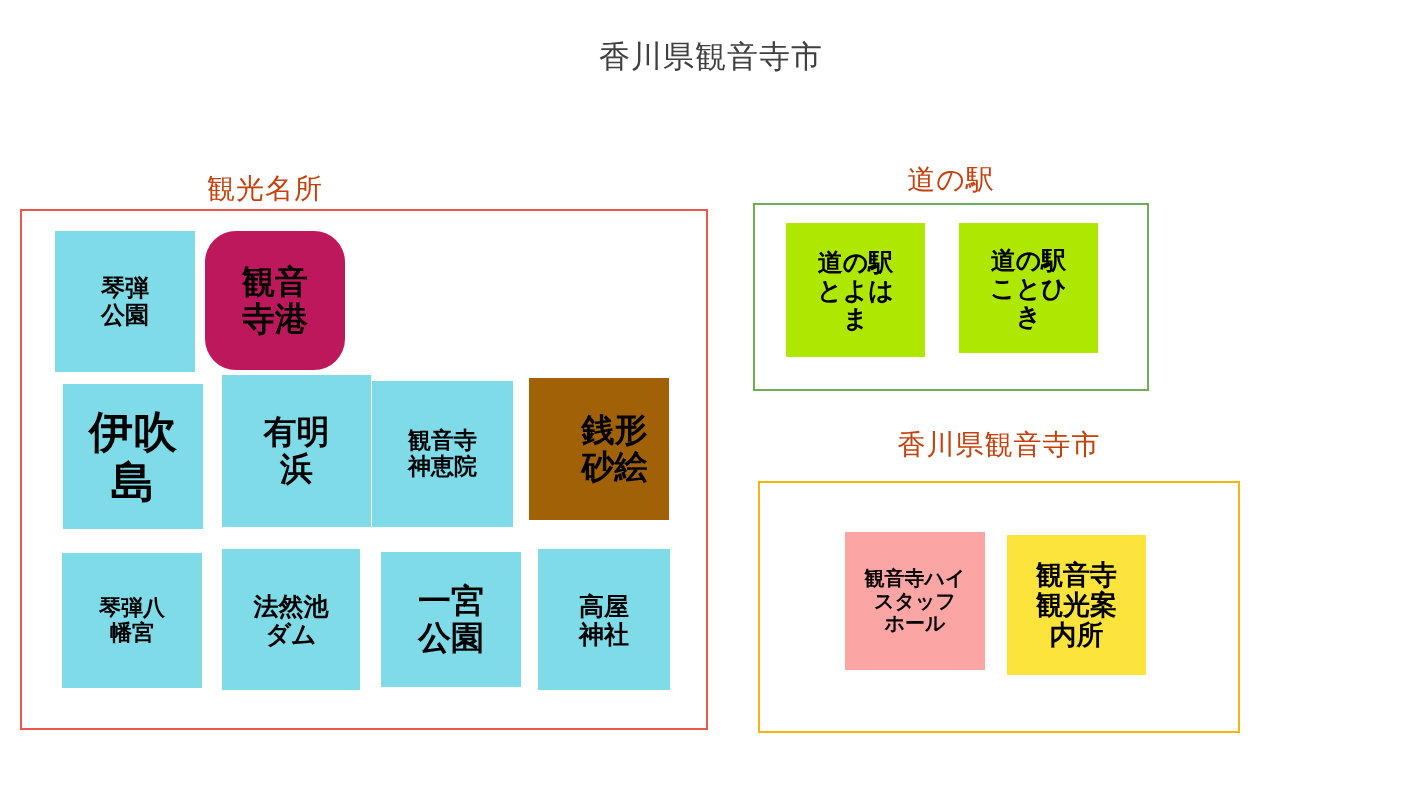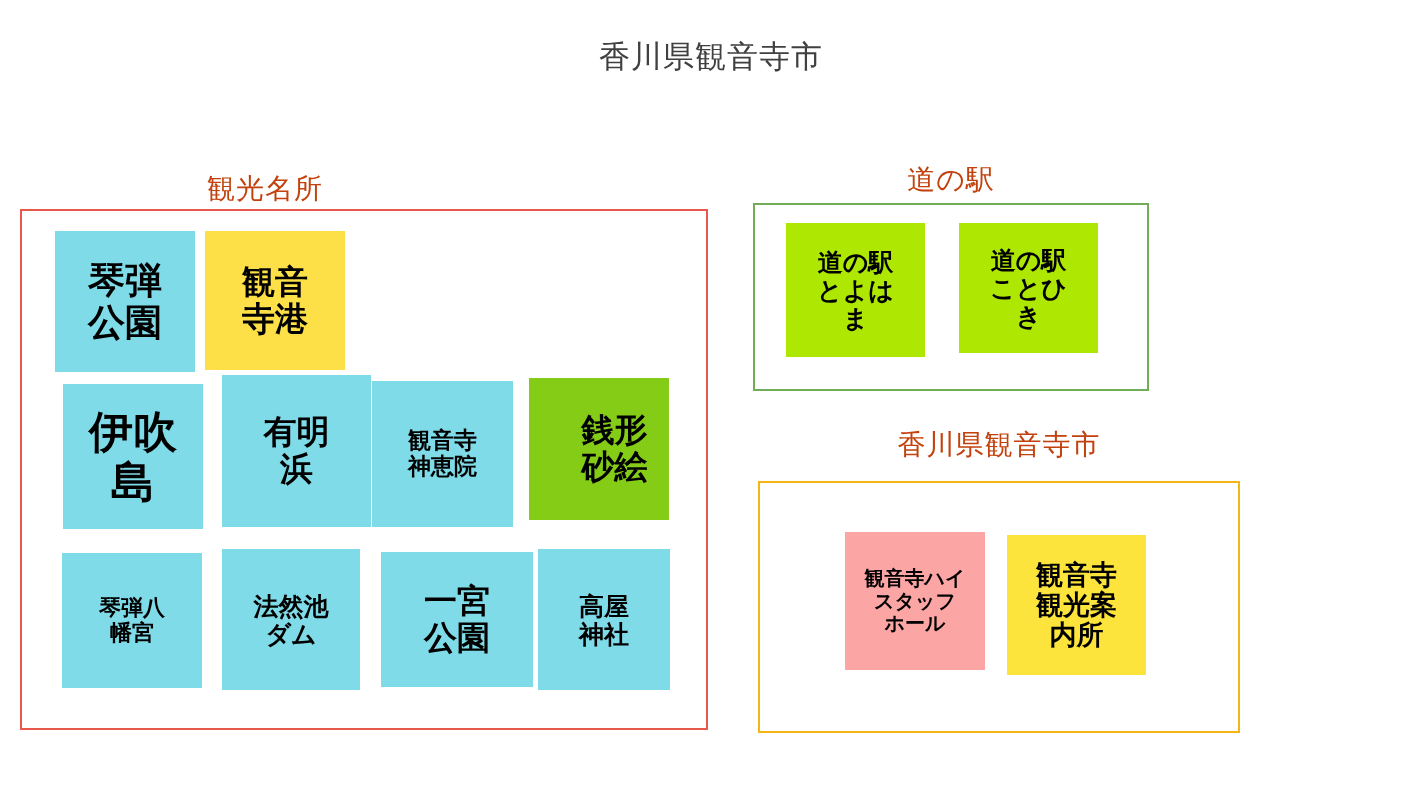--- a/index.html
+++ b/index.html
@@ -69,37 +69,37 @@
 </head>
 <body>
 
 <div class="canvas">
 
   <div class="page-title">香川県観音寺市</div>
 
   <div id="groups-root">
       <div class="group-header" style="left: 20px; top: 172px; width: 490px;">観光名所</div>
       <div class="panel" style="left: 20px; top: 209px; width: 688px; height: 521px; border: 2px solid rgb(232, 88, 76);"></div>
-      <div class="card" style="left: 55px; top: 231px; width: 140px; height: 141px; background: rgb(127, 219, 232); font-size: 37px;">琴弾
+      <div class="card" style="left: 55px; top: 231px; width: 140px; height: 141px; background: rgb(127, 219, 232); font-size: 24px;">琴弾
 公園</div>
-      <div class="card" style="left: 205px; top: 231px; width: 140px; height: 139px; background: #fde047; font-size: 33px;">観音
+      <div class="card" style="left: 205px; top: 231px; width: 140px; height: 139px; background: #be185d; font-size: 33px; border-radius: 31px;">観音
 寺港</div>
       <div class="card" style="left: 63px; top: 384px; width: 140px; height: 145px; background: rgb(127, 219, 232); font-size: 44px;">伊吹
 島</div>
       <div class="card" style="left: 222px; top: 375px; width: 149px; height: 152px; background: rgb(127, 219, 232); font-size: 33px;">有明
 浜</div>
       <div class="card" style="left: 372px; top: 381px; width: 141px; height: 146px; background: rgb(127, 219, 232); font-size: 23px;">観音寺
 神恵院</div>
-      <div class="card" style="left: 529px; top: 378px; width: 140px; height: 142px; background: #84cc16; font-size: 33px; padding-left: 33px;">銭形
+      <div class="card" style="left: 529px; top: 378px; width: 140px; height: 142px; background: #a16207; font-size: 33px; padding-left: 33px;">銭形
 砂絵</div>
       <div class="card" style="left: 62px; top: 553px; width: 140px; height: 135px; background: rgb(127, 219, 232); font-size: 22px;">琴弾八
 幡宮</div>
       <div class="card" style="left: 222px; top: 549px; width: 138px; height: 141px; background: rgb(127, 219, 232); font-size: 25px;">法然池
 ダム</div>
-      <div class="card" style="left: 381px; top: 552px; width: 152px; height: 135px; background: rgb(127, 219, 232); font-size: 33px;">一宮
+      <div class="card" style="left: 381px; top: 552px; width: 140px; height: 135px; background: rgb(127, 219, 232); font-size: 33px;">一宮
 公園</div>
       <div class="card" style="left: 538px; top: 549px; width: 132px; height: 141px; background: rgb(127, 219, 232); font-size: 25px;">高屋
 神社</div>
       <div class="group-header" style="left: 753px; top: 163px; width: 396px;">道の駅</div>
       <div class="panel" style="left: 753px; top: 203px; width: 396px; height: 188px; border: 2px solid rgb(112, 173, 86);"></div>
       <div class="card" style="left: 786px; top: 223px; width: 139px; height: 134px; background: rgb(174, 232, 2); font-size: 25px;">道の駅
 とよは
 ま</div>
       <div class="card" style="left: 959px; top: 223px; width: 139px; height: 130px; background: rgb(174, 232, 2); font-size: 25px;">道の駅
 ことひ

